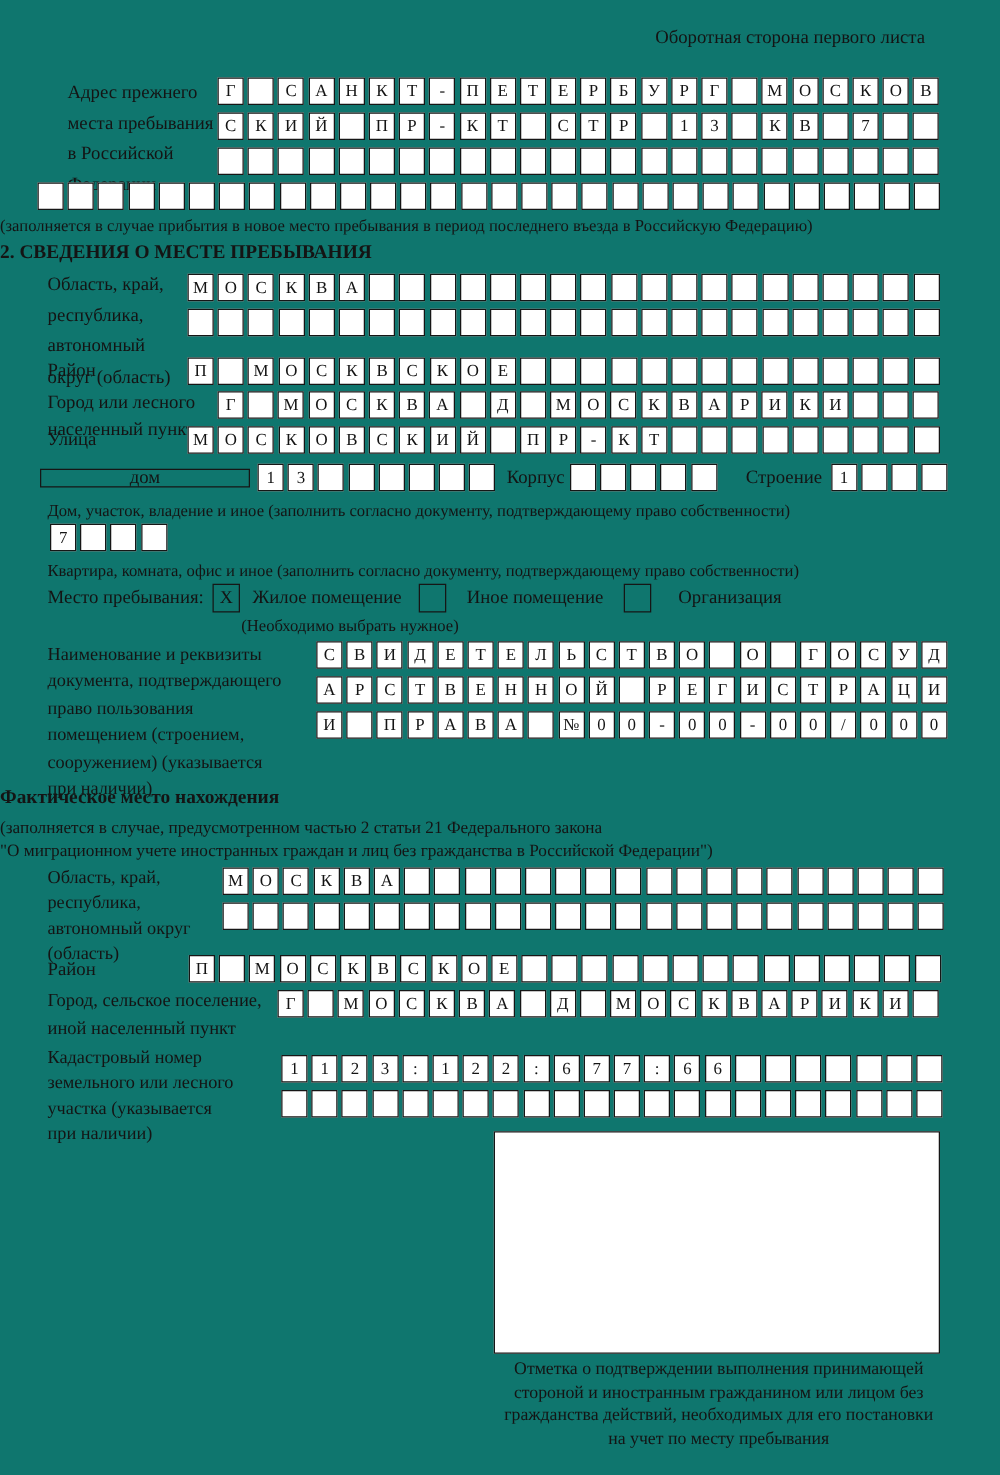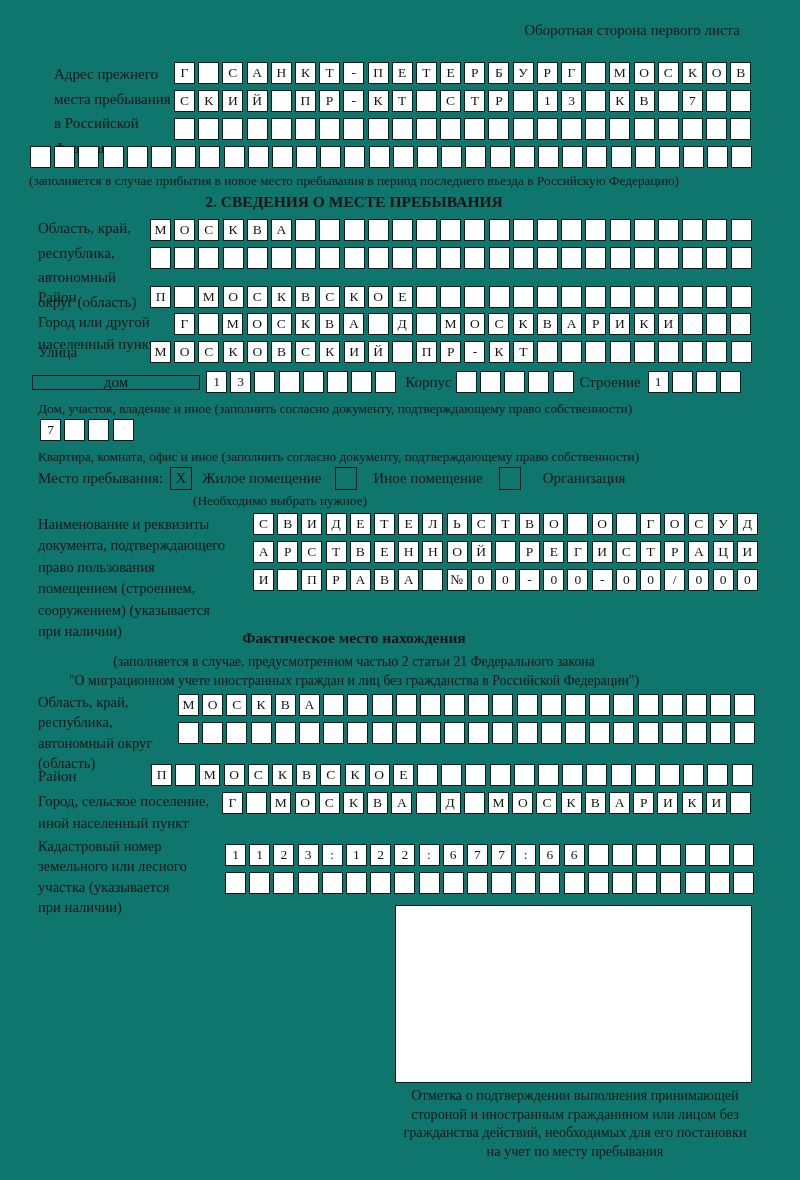--- a/index.html
+++ b/index.html
@@ -23,21 +23,21 @@
   }
   .widebox{
     height:15px;border:1.6px solid #161616;box-sizing:border-box;
     display:inline-flex;align-items:center;justify-content:center;font-size:15px;flex:none;
   }
   .chk{
     width:22px;height:23px;border:1.6px solid #161616;box-sizing:border-box;
     display:inline-flex;align-items:center;justify-content:center;font-size:14.5px;flex:none;
   }
   .note{font-size:13.3px;}
-  .center{left:0;width:654px;text-align:center;padding-left:27px;}
+  .center{left:0;width:654px;text-align:left;}
   .sect-title{font-weight:bold;font-size:15.5px;}
   .rowflex{display:flex;align-items:center;}
   #stamp-box{
     left:395px;top:905px;width:357px;height:178px;
     border:1.6px solid #161616;box-sizing:border-box;background:#fff;
   }
   #stamp-caption{left:373px;top:1086px;width:404px;text-align:center;font-size:14.2px;}
   #stamp-caption div{line-height:18.6px;white-space:nowrap;}
   #hdr{right:60px;top:22px;font-size:15px;}
 </style>
@@ -252,21 +252,21 @@
       <span class="cell"></span>
       <span class="cell"></span>
       <span class="cell"></span>
       <span class="cell"></span>
       <span class="cell"></span>
       <span class="cell"></span>
       <span class="cell"></span>
     </div>
 
   <div class="abs lines lh22 label" style="left:38px;top:311px;">
-      <div>Город или другой</div>
+      <div>Город или лесного</div>
       <div>населенный пункт</div>
     </div>
   <div class="abs cr" style="left:174px;top:313px;">
       <span class="cell">Г</span>
       <span class="cell"></span>
       <span class="cell">М</span>
       <span class="cell">О</span>
       <span class="cell">С</span>
       <span class="cell">К</span>
       <span class="cell">В</span>
@@ -331,21 +331,21 @@
         <span class="cell"></span>
       </span>
     <span class="label" style="margin-left:9px;">Корпус</span>
     <span class="cr-inline" style="margin-left:4px;">
         <span class="cell"></span>
         <span class="cell"></span>
         <span class="cell"></span>
         <span class="cell"></span>
         <span class="cell"></span>
       </span>
-    <span class="label" style="margin-left:6px;text-align:right;">Строение</span>
+    <span class="label" style="margin-left:23px;text-align:right;">Строение</span>
     <span class="cr-inline" style="margin-left:7px;">
         <span class="cell">1</span>
         <span class="cell"></span>
         <span class="cell"></span>
         <span class="cell"></span>
       </span>
   </div>
   <div class="abs note" style="left:38px;top:401px;">Дом, участок, владение и иное (заполнить согласно документу, подтверждающему право собственности)</div>
 
   <div class="abs rowflex" style="left:32px;top:419px;">

